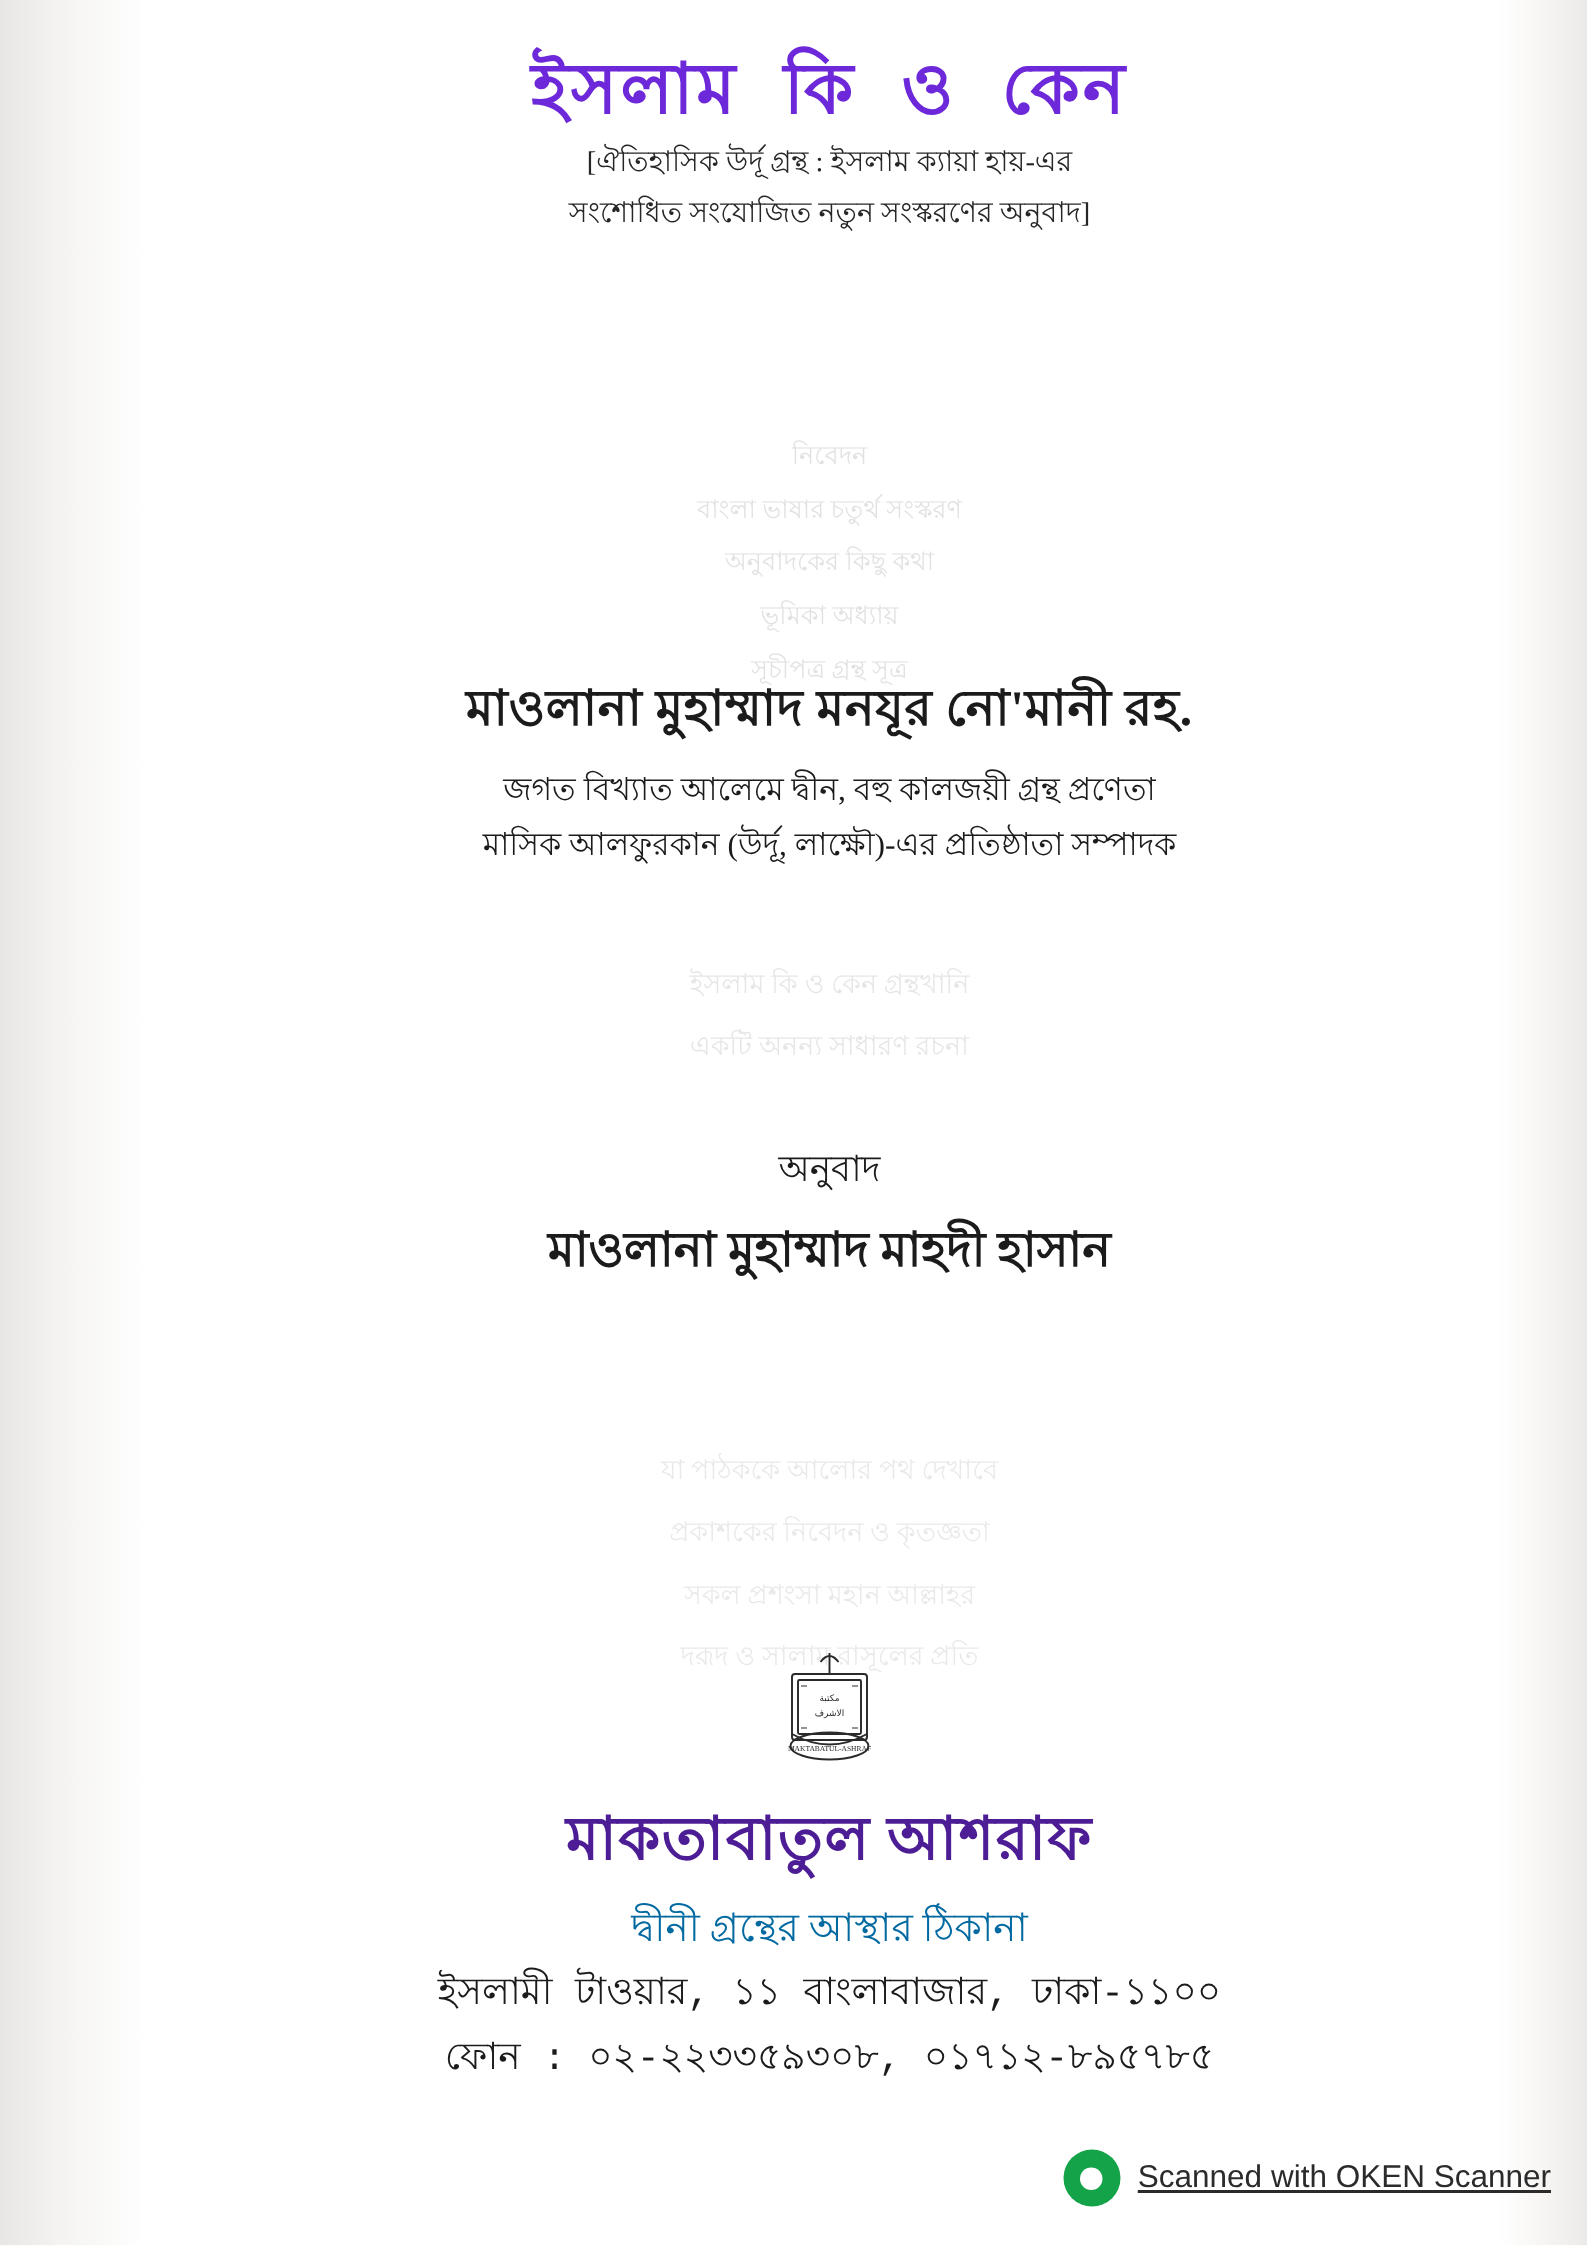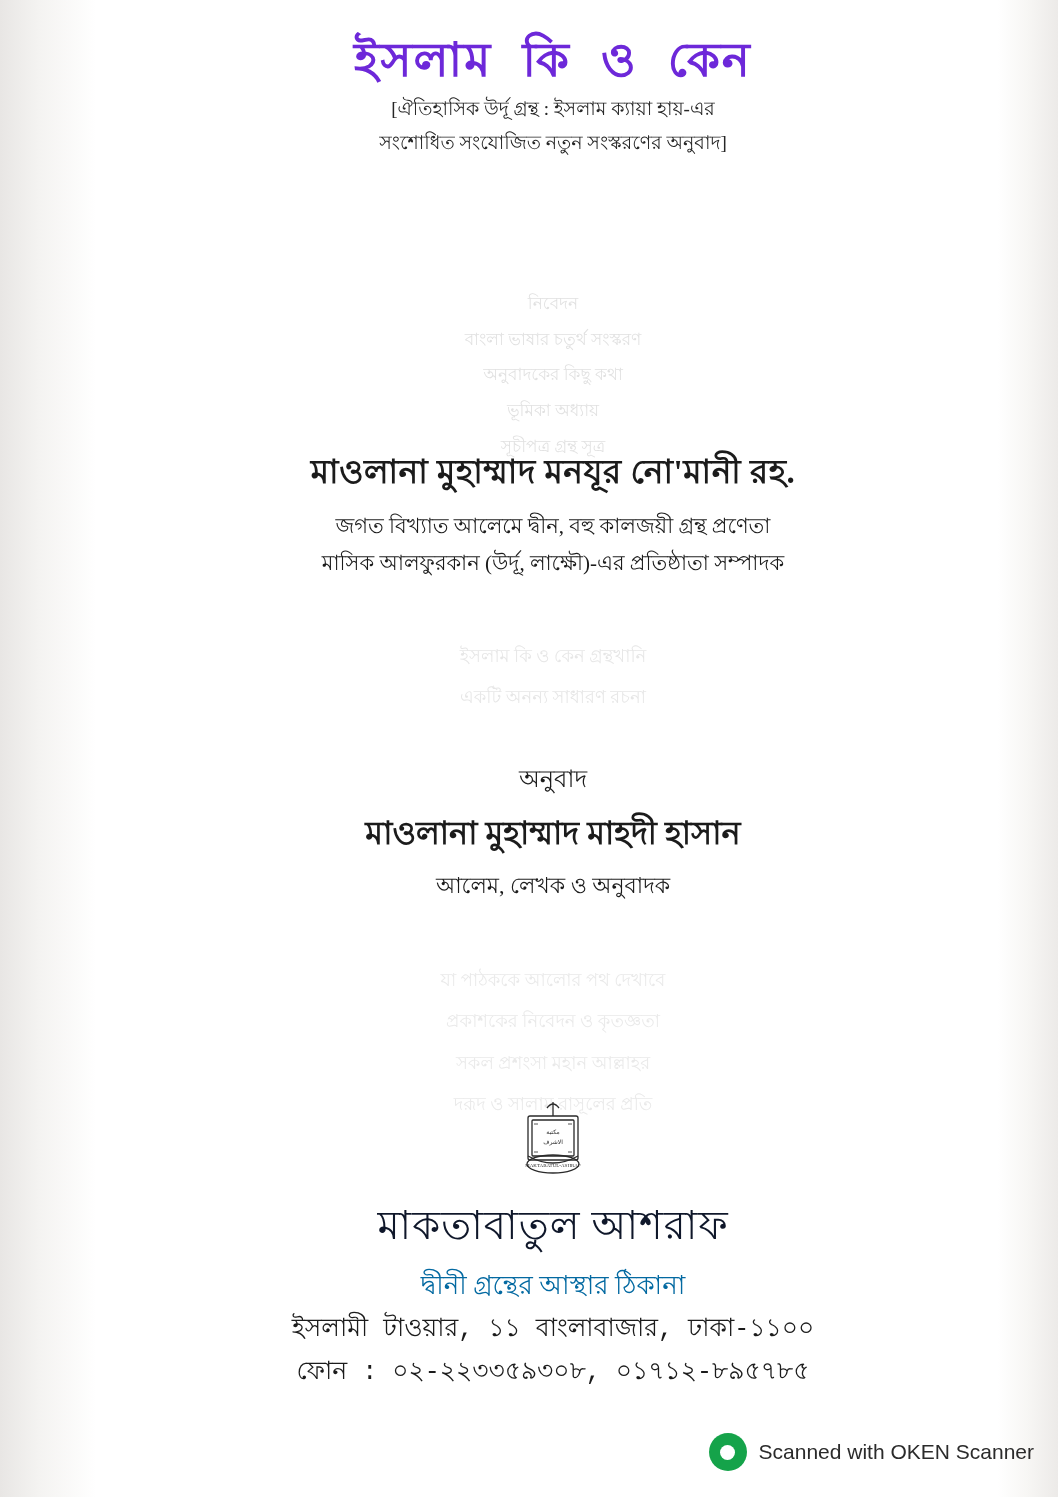--- a/index.html
+++ b/index.html
@@ -124,23 +124,23 @@
   .logo {
     width: 78px;
     height: 92px;
     margin: 0 auto 4px auto;
     position: relative;
   }
   .logo svg { display: block; }
   .pub-name {
     font-family: "Liberation Serif", serif;
     font-size: 40px;
-    font-weight: normal;
+    font-weight: bold;
     letter-spacing: 1px;
-    color: #0f172a;
+    color: #4c1d95;
     margin-top: 2px;
   }
   .pub-tag {
     font-family: "Liberation Serif", serif;
     font-size: 26px;
     margin-top: 4px;
     color: #0369a1;
   }
   .pub-addr {
     font-family: Liberation Mono, monospace;
@@ -167,20 +167,21 @@
   .wm-logo-inner {
     width: 15px; height: 15px;
     border-radius: 50%;
     background: #ffffff;
     box-shadow: 6px 0 0 -3px #15a34a;
   }
   .wm-text {
     font-family: "Liberation Sans", sans-serif;
     font-size: 21px;
     color: #2b2b2b;
+    text-decoration: underline;
   }
 </style>
 </head>
 <body>
 
 <div class="page">
   <div class="paper"></div>
   <div class="scan-left-edge"></div>
   <div class="scan-right-edge"></div>
 
@@ -217,21 +218,20 @@
       <div class="author-name">মাওলানা মুহাম্মাদ মনযূর নো'মানী রহ.</div>
       <div class="author-desc">
         <div>জগত বিখ্যাত আলেমে দ্বীন, বহু কালজয়ী গ্রন্থ প্রণেতা</div>
         <div>মাসিক আলফুরকান (উর্দূ, লাক্ষৌ)-এর প্রতিষ্ঠাতা সম্পাদক</div>
       </div>
     </div>
 
     <div class="section-translator">
       <div class="label-small">অনুবাদ</div>
       <div class="translator-name">মাওলানা মুহাম্মাদ মাহদী হাসান</div>
-      <div class="translator-desc">আলেম, লেখক ও অনুবাদক</div>
     </div>
 
     <div class="publisher">
       <div class="logo">
         <svg width="78" height="92" viewBox="0 0 78 92" xmlns="http://www.w3.org/2000/svg">
           <g fill="none" stroke="#2a2a2a" stroke-width="1.3">
             <rect x="14" y="18" width="50" height="44" rx="2"></rect>
             <rect x="18" y="22" width="42" height="36" rx="1"></rect>
             <path d="M39 4 L39 18"></path>
             <path d="M33 10 q6 -8 12 0"></path>

